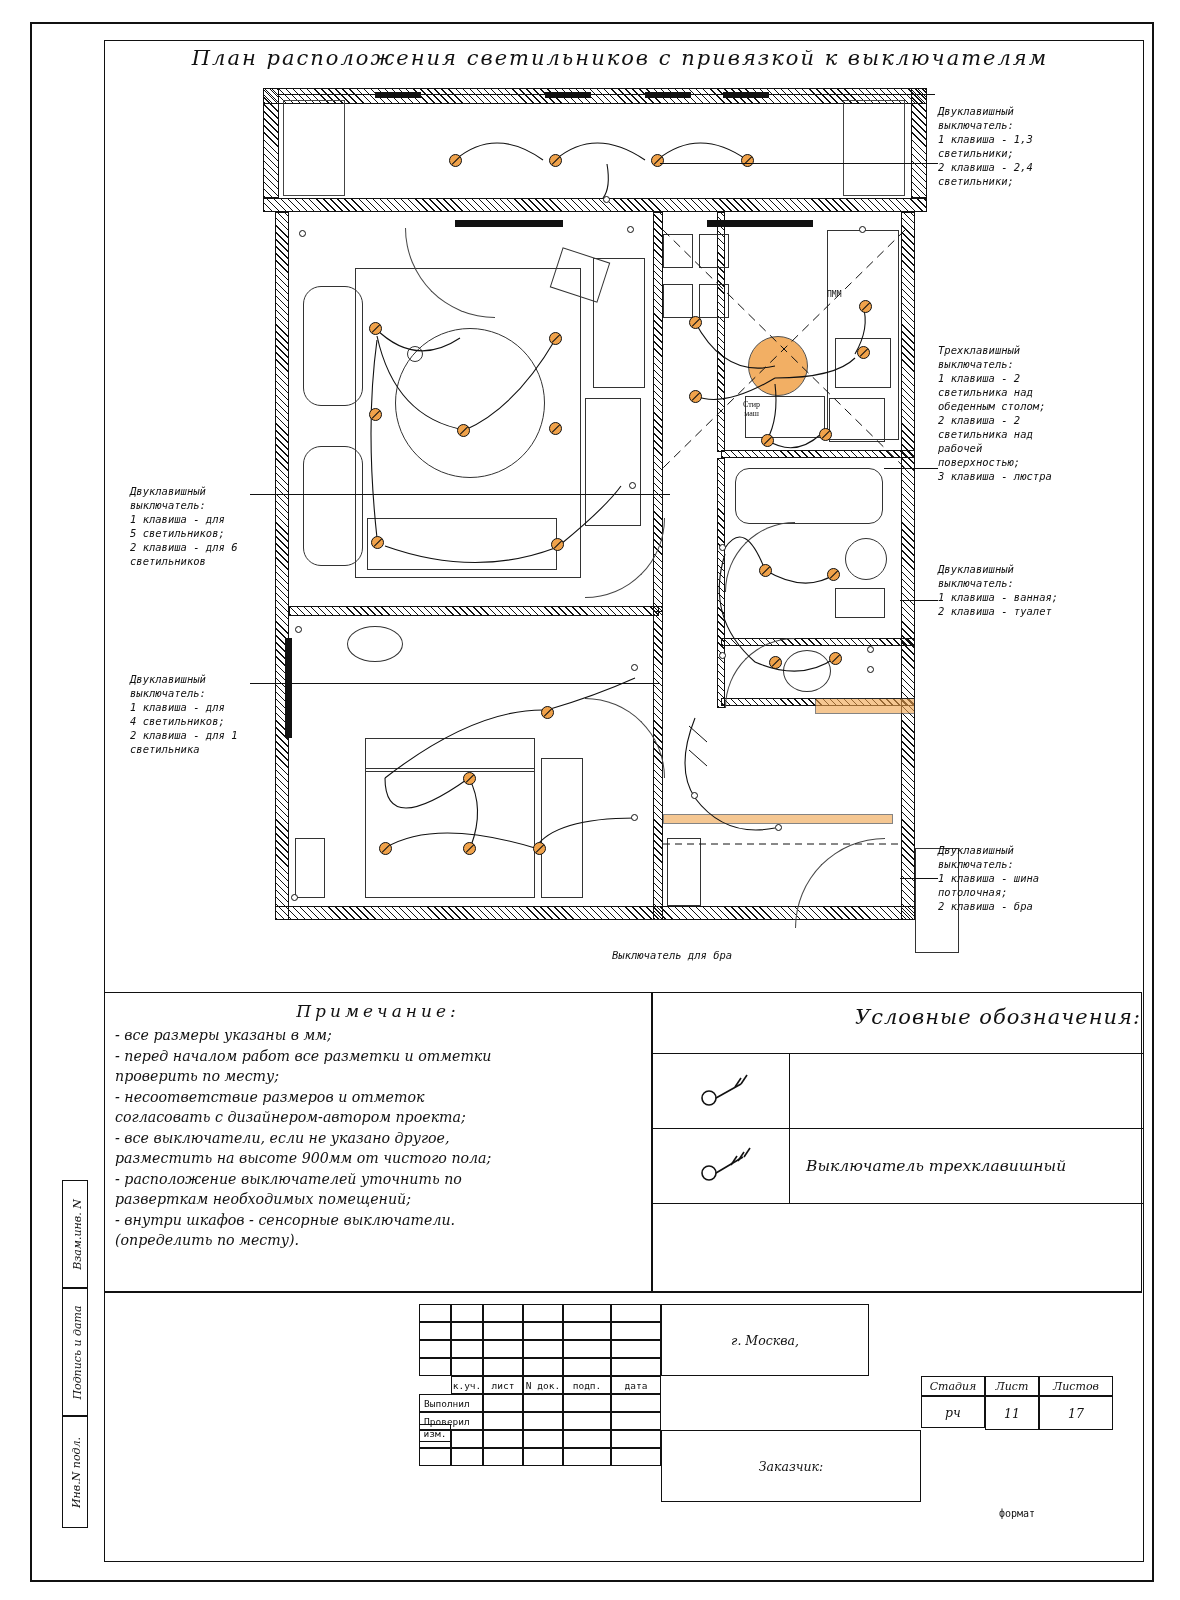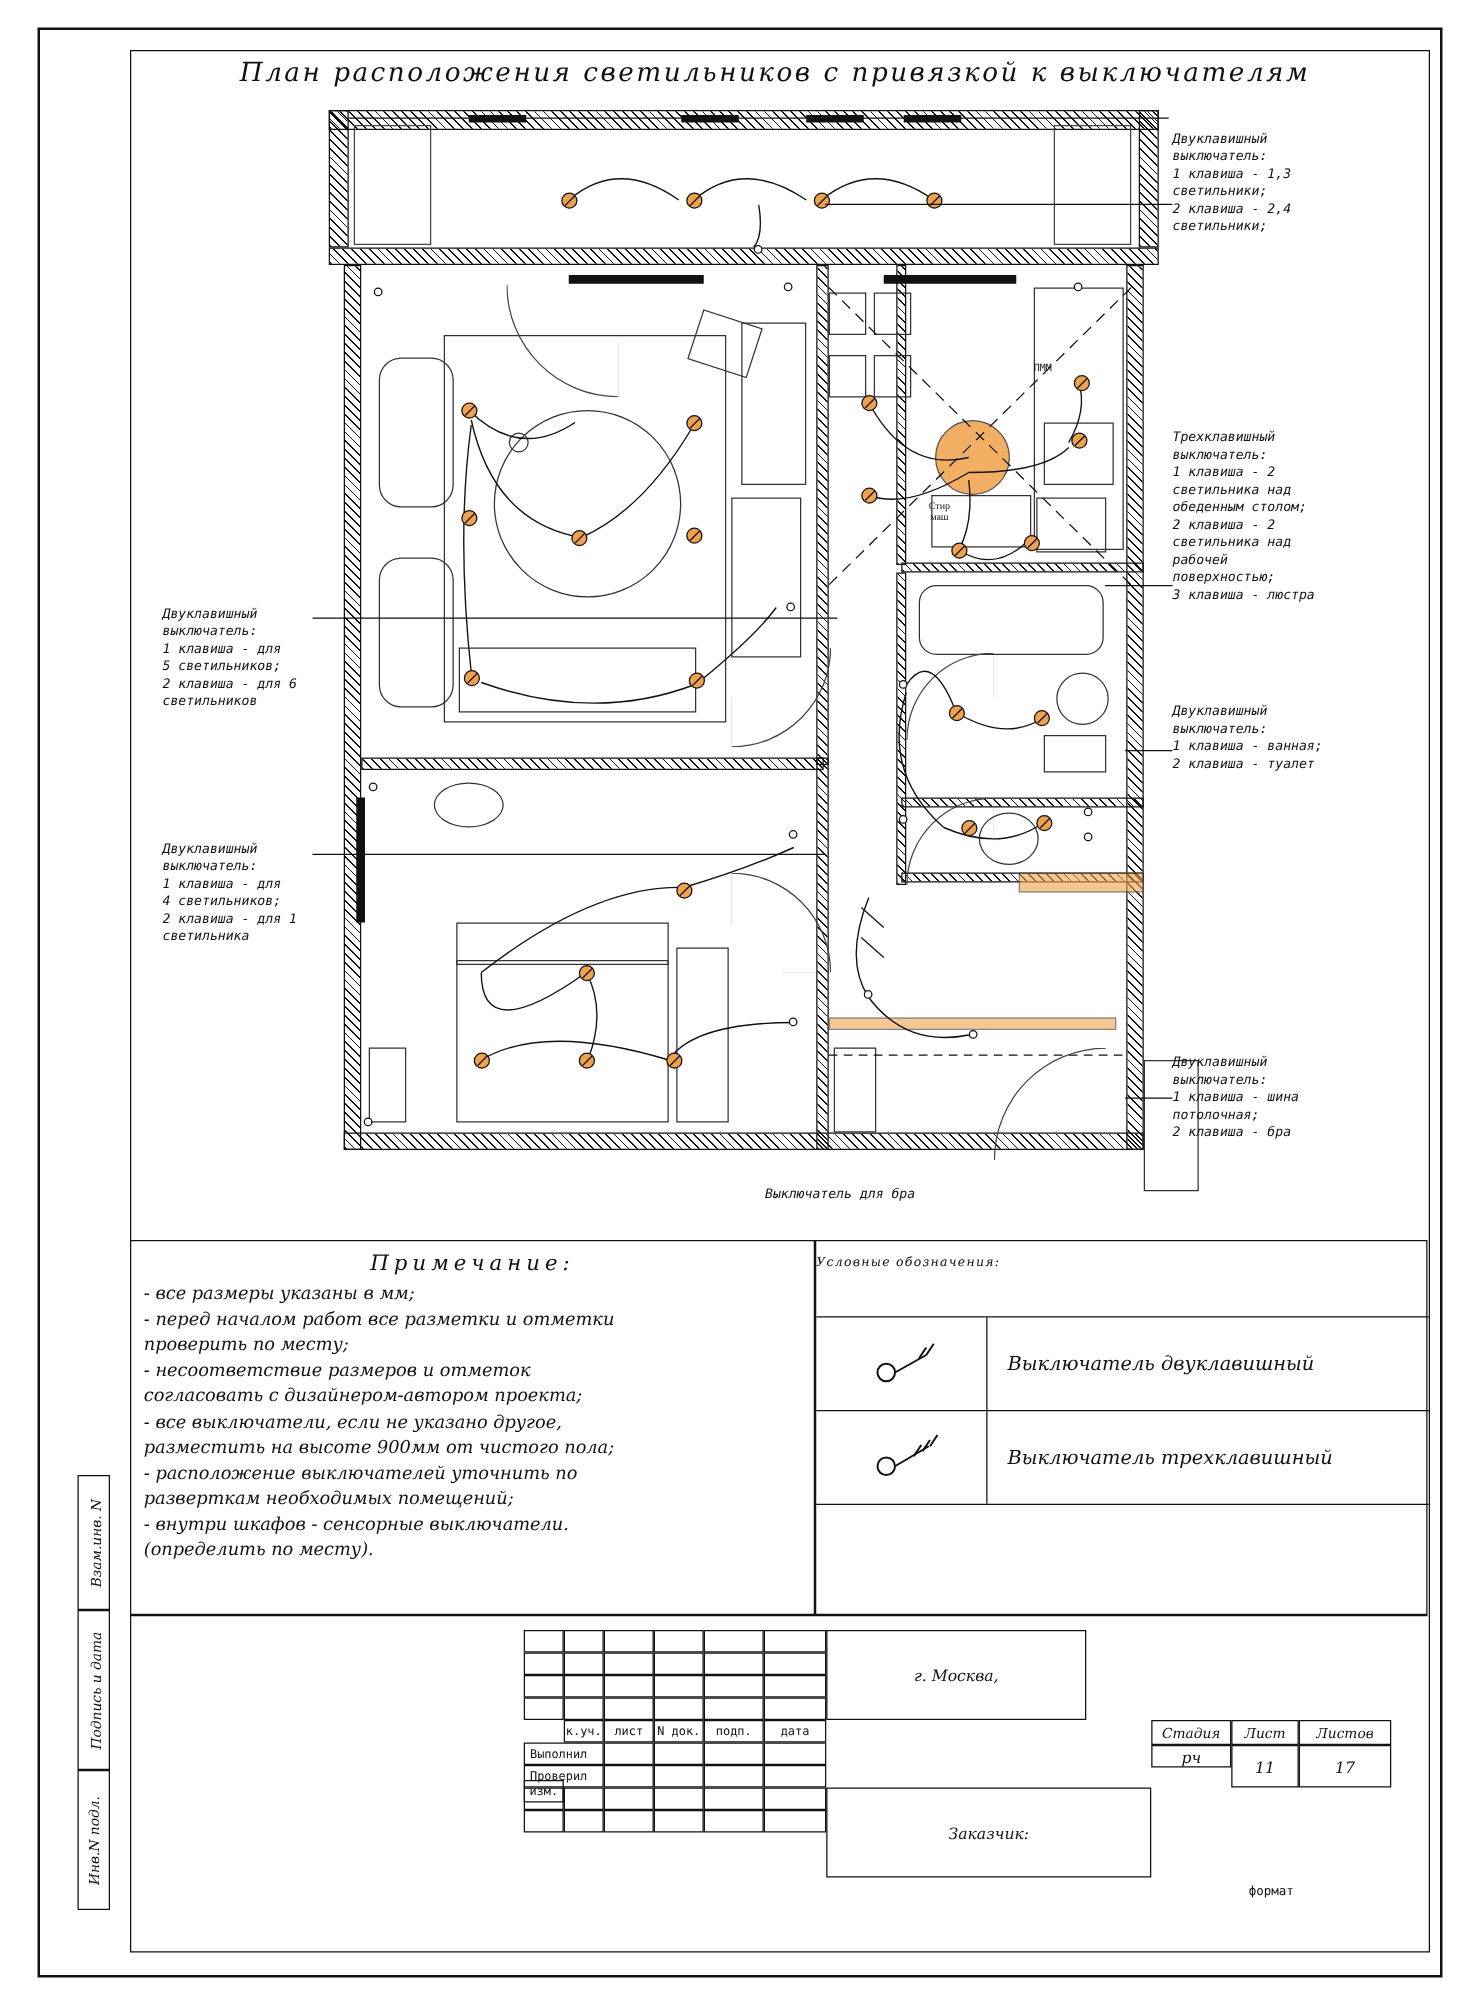--- a/index.html
+++ b/index.html
@@ -24,21 +24,21 @@
   .dot{position:absolute;width:7px;height:7px;border-radius:50%;border:1.2px solid #111;background:#fff;box-sizing:border-box;}
   .furn{position:absolute;border:1px solid #333;box-sizing:border-box;background:transparent;}
   .circ{position:absolute;border:1px solid #333;border-radius:50%;box-sizing:border-box;}
 
   
   .notes-box{position:absolute;left:104px;top:992px;width:548px;height:300px;border:1.5px solid #111;box-sizing:border-box;background:#fff;}
   .notes-title{font-family:"DejaVu Serif",serif;font-style:italic;font-size:17px;letter-spacing:4px;text-align:center;margin-top:8px;}
   .notes-list{font-family:"DejaVu Serif",serif;font-style:italic;font-size:14.2px;line-height:20.5px;padding:4px 8px 0 10px;white-space:pre-line;}
 
   .legend-box{position:absolute;left:652px;top:992px;width:490px;height:300px;border:1.5px solid #111;box-sizing:border-box;}
-  .legend-title{font-family:"DejaVu Serif",serif;font-style:italic;font-size:10px;text-align:left;padding-top:12px;letter-spacing:1px;}
+  .legend-title{font-family:"DejaVu Serif",serif;font-style:italic;font-size:21px;text-align:right;padding-top:12px;letter-spacing:1px;}
   .legend-row{position:absolute;left:0;width:490px;border-top:1.2px solid #111;box-sizing:border-box;height:75px;}
   .legend-cell-icon{position:absolute;left:0;top:0;width:137px;height:100%;border-right:1.2px solid #111;box-sizing:border-box;}
   .legend-cell-text{position:absolute;left:137px;top:0;right:0;height:100%;display:flex;align-items:center;padding-left:16px;font-family:"DejaVu Serif",serif;font-style:italic;font-size:15.5px;}
 
   
   .vstrip{position:absolute;border:1.2px solid #111;box-sizing:border-box;}
   .vlabel{position:absolute;transform-origin:center center;font-family:"DejaVu Serif",serif;font-style:italic;font-size:11px;white-space:nowrap;}
 
   
   .stamp{position:absolute;}
@@ -299,21 +299,20 @@
 
     <div class="legend-row" style="top:60px;">
       <div class="legend-cell-icon">
         <svg width="137" height="75">
           <circle cx="56" cy="44" r="7" fill="none" stroke="#111" stroke-width="1.6"></circle>
           <line x1="63" y1="44" x2="88" y2="30" stroke="#111" stroke-width="1.6"></line>
           <line x1="82" y1="33" x2="88" y2="24" stroke="#111" stroke-width="1.6"></line>
           <line x1="88" y1="30" x2="94" y2="21" stroke="#111" stroke-width="1.6"></line>
         </svg>
       </div>
-      <div class="legend-cell-text">Выключатель двуклавишный</div>
     </div>
 
     <div class="legend-row" style="top:135px;">
       <div class="legend-cell-icon">
         <svg width="137" height="75">
           <circle cx="56" cy="44" r="7" fill="none" stroke="#111" stroke-width="1.6"></circle>
           <line x1="63" y1="44" x2="90" y2="28" stroke="#111" stroke-width="1.6"></line>
           <line x1="78" y1="36" x2="84" y2="27" stroke="#111" stroke-width="1.6"></line>
           <line x1="85" y1="32" x2="91" y2="23" stroke="#111" stroke-width="1.6"></line>
           <line x1="91" y1="28" x2="97" y2="19" stroke="#111" stroke-width="1.6"></line>
@@ -401,21 +400,21 @@
     <div class="cell" style="left:459px;top:156px;width:48px;height:18px;"></div>
     <div class="cell" style="left:507px;top:156px;width:50px;height:18px;"></div>
 
     <div class="cell it" style="left:557px;top:12px;width:208px;height:72px;">г. Москва,</div>
     <div class="cell it" style="left:557px;top:138px;width:260px;height:72px;">Заказчик:</div>
 
     <div class="cell it" style="left:817px;top:84px;width:64px;height:20px;font-size:11px;">Стадия</div>
     <div class="cell it" style="left:881px;top:84px;width:54px;height:20px;font-size:11px;">Лист</div>
     <div class="cell it" style="left:935px;top:84px;width:74px;height:20px;font-size:11px;">Листов</div>
 
-    <div class="cell it" style="left:817px;top:104px;width:64px;height:18px;">рч</div>
+    <div class="cell it" style="left:817px;top:104px;width:64px;height:32px;">рч</div>
     <div class="cell it" style="left:881px;top:104px;width:54px;height:34px;">11</div>
     <div class="cell it" style="left:935px;top:104px;width:74px;height:34px;">17</div>
 
 
     <div class="cell nb" style="left:817px;top:212px;width:192px;height:18px;font-family:'DejaVu Sans Mono',monospace;font-size:10px;">формат</div>
   </div>
 
 </div>
 
 </body></html>

